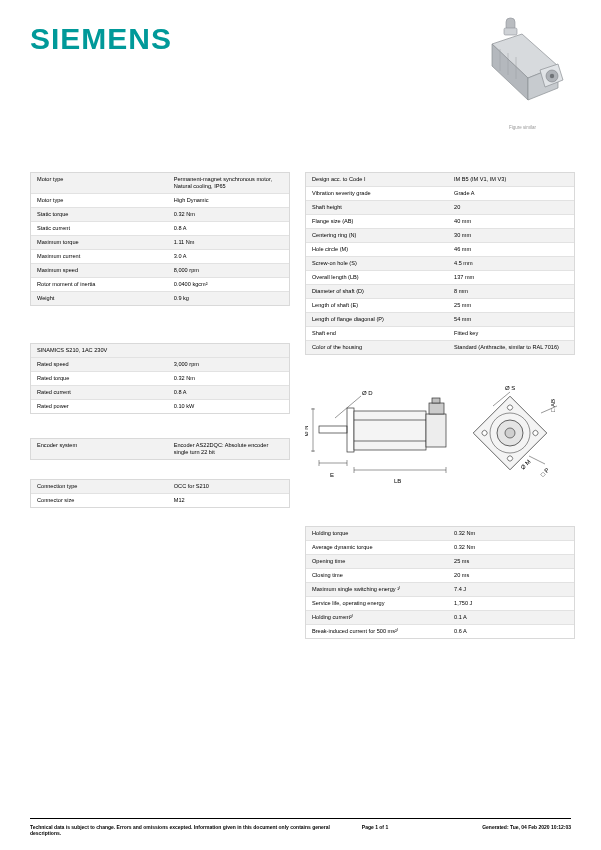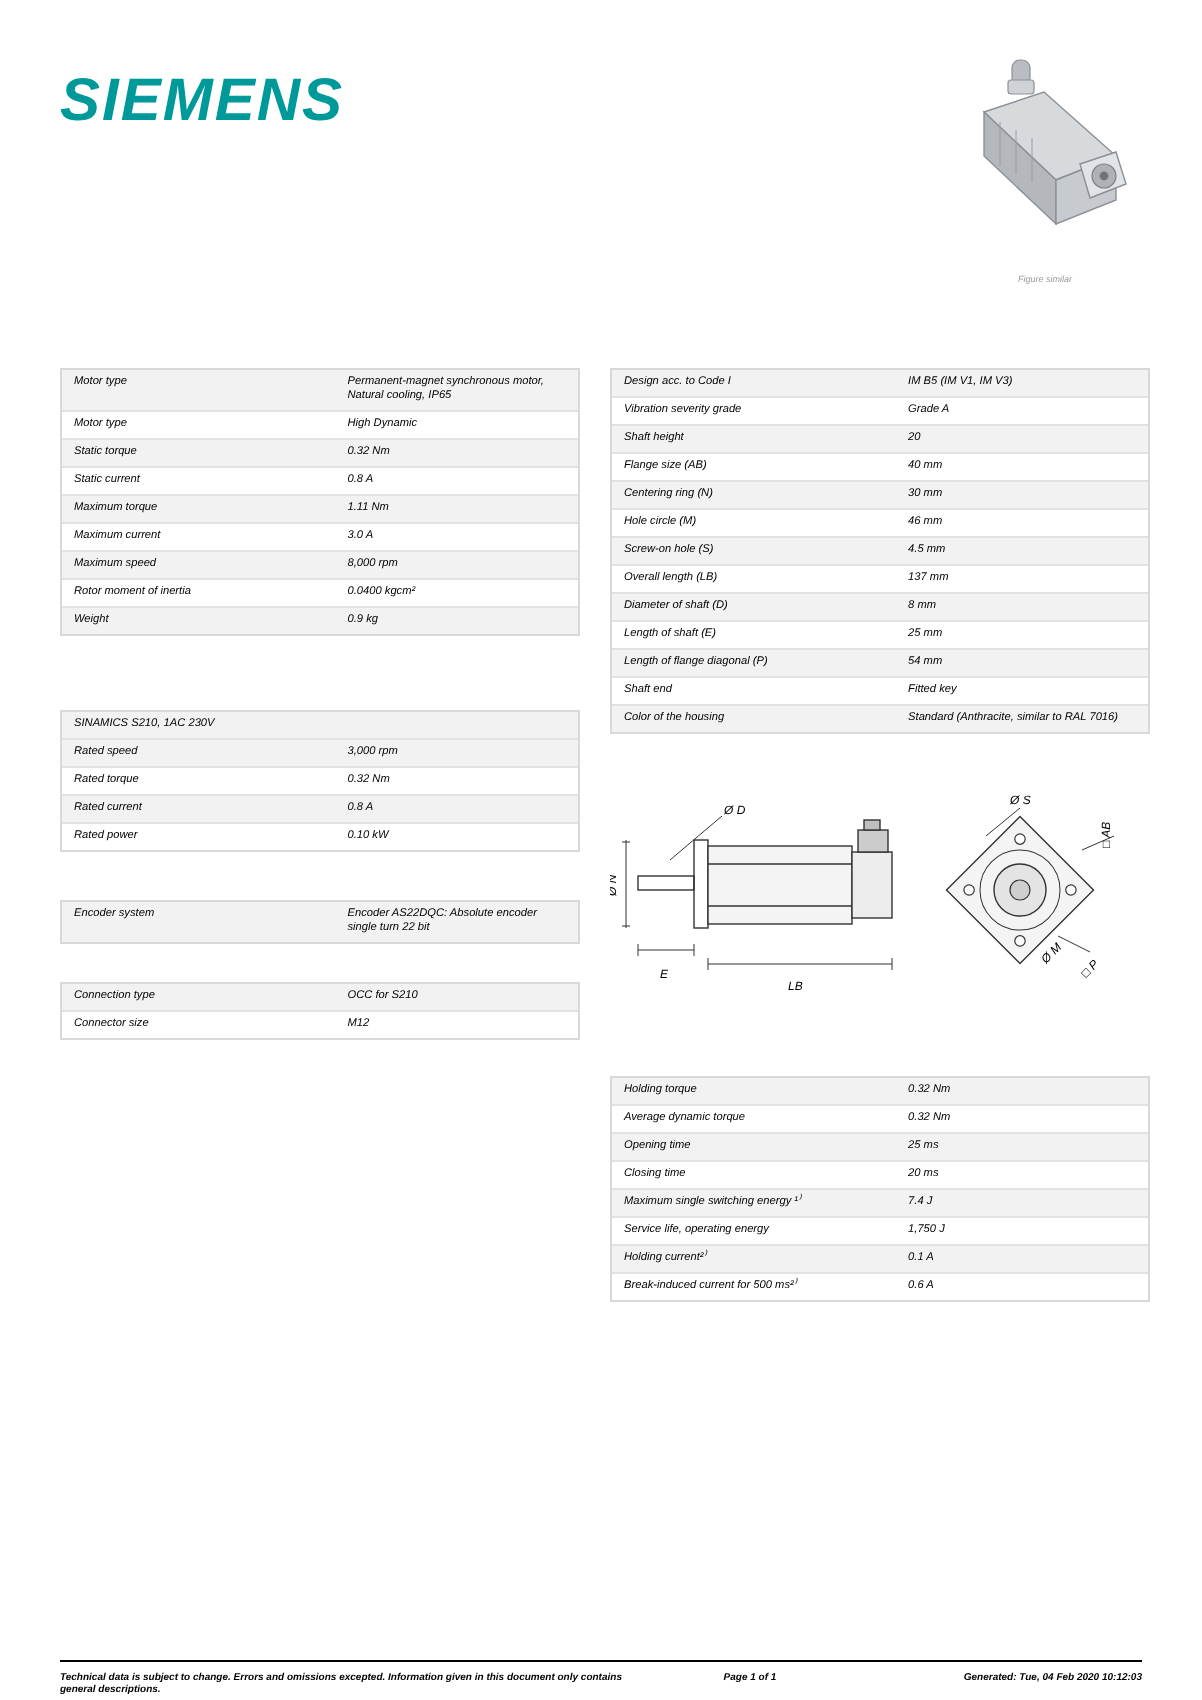--- a/index.html
+++ b/index.html
@@ -4,21 +4,21 @@
 <style>
   html,body{margin:0;padding:0;}
   body{
     width:601px;height:850px;
     background:#ffffff;
     font-family:"Liberation Sans", sans-serif;
     color:#000;
     position:relative;
     overflow:hidden;
   }
-  .page{position:absolute;left:0;top:12px;width:601px;height:686px;font-style:italic;}
+  .page{position:absolute;left:0;top:0;width:601px;height:686px;}
 
   
   .logo{
     position:absolute;left:30px;top:22px;
     font-family:"Liberation Sans", sans-serif;
     font-size:30px;font-weight:bold;letter-spacing:1px;
     color:#009999;
   }
 
   

